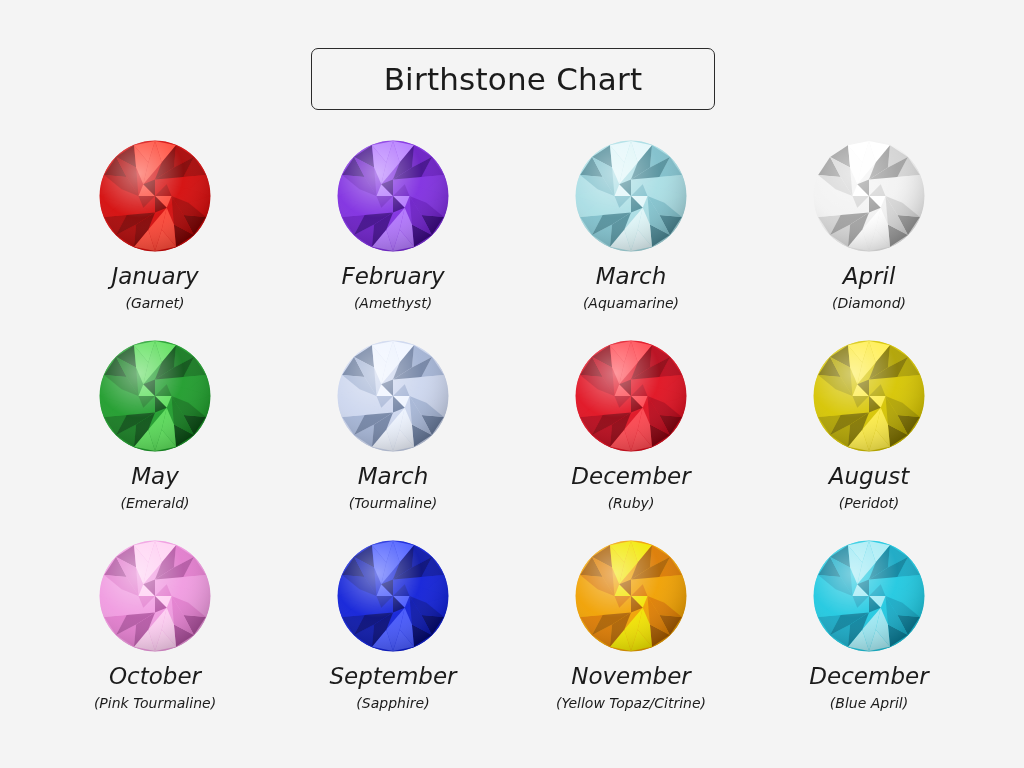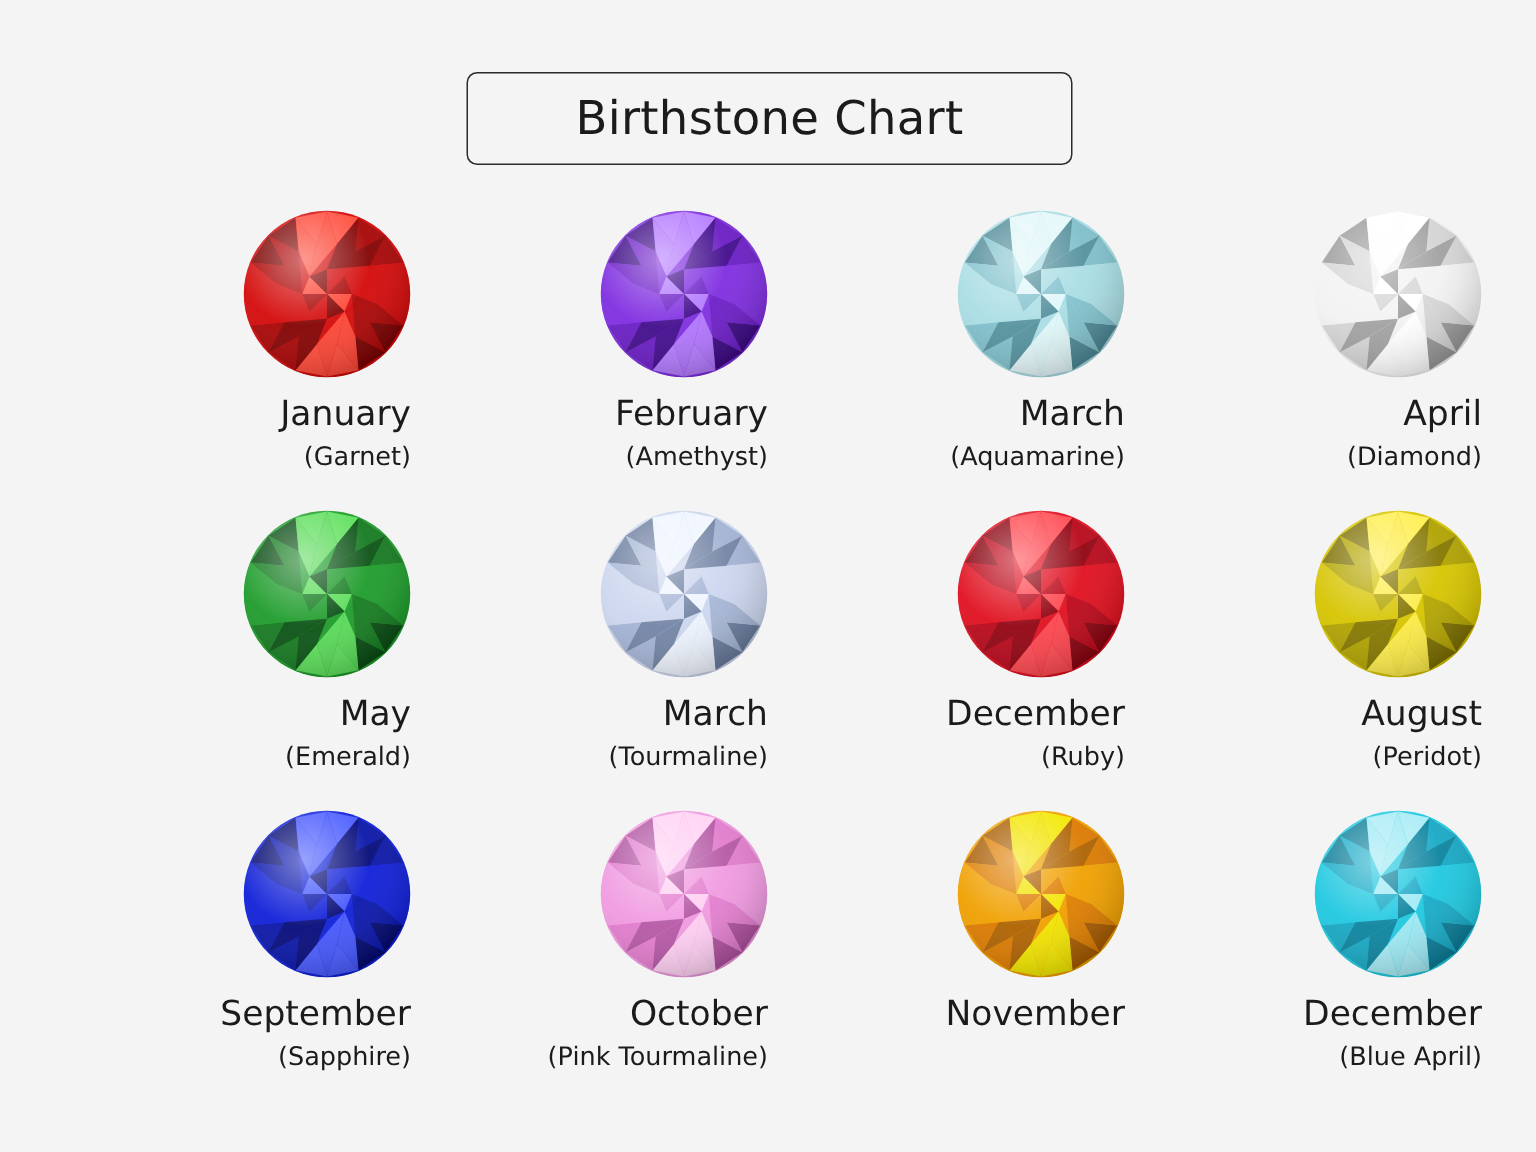--- a/index.html
+++ b/index.html
@@ -44,21 +44,22 @@
     top: 140px;
     width: 952px;
     display: grid;
     grid-template-columns: repeat(4, 1fr);
     grid-template-rows: repeat(3, 200px);
     row-gap: 0px;
   }
   .cell {
     display: flex;
     flex-direction: column;
-    align-items: flex-end;
+    align-items: center;
+    font-style: italic;
   }
   .gem-wrap {
     width: 112px;
     height: 112px;
     position: relative;
   }
   .gem {
     width: 112px;
     height: 112px;
     border-radius: 50%;
@@ -73,21 +74,21 @@
   .month {
     margin-top: 12px;
     font-size: 23px;
     color: #1b1b1b;
     line-height: 1.1;
     text-align: center;
     white-space: nowrap;
   }
   .stone {
     margin-top: 6px;
-    font-size: 17px;
+    font-size: 14px;
     color: #1b1b1b;
     text-align: center;
     white-space: nowrap;
   }
 </style>
 </head>
 <body>
 
 <div class="page">
 
@@ -606,20 +607,84 @@
           </div>
         </div>
         <div class="month">August</div>
         <div class="stone">(Peridot)</div>
       </div>
       <div class="cell">
         <div class="gem-wrap">
           <div class="gem">
             <svg viewBox="0 0 112 112" xmlns="http://www.w3.org/2000/svg">
     <defs>
+      <clipPath id="clip-October">
+                  <circle cx="56" cy="56" r="55.5"></circle>
+                </clipPath>
+      <radialGradient id="sheen-October" cx="36%" cy="30%" r="72%">
+        <stop offset="0%" stop-color="#ffffff" stop-opacity="0.45"></stop>
+        <stop offset="55%" stop-color="#ffffff" stop-opacity="0.05"></stop>
+        <stop offset="100%" stop-color="#000000" stop-opacity="0.18"></stop>
+      </radialGradient>
+    </defs>
+    <g clip-path="url(#clip-October)">
+      <circle cx="56" cy="56" r="56" fill="#f09ae0"></circle>
+      <polygon points="56.0,1.0 77.0,5.2 62.7,22.6" fill="#ffd2f3"></polygon>
+                <polygon points="77.0,5.2 94.9,17.1 74.9,27.6" fill="#e27ccd"></polygon>
+                <polygon points="94.9,17.1 106.8,35.0 84.4,37.1" fill="#e27ccd"></polygon>
+                <polygon points="106.8,35.0 111.0,56.0 89.4,49.3" fill="#f09ae0"></polygon>
+                <polygon points="111.0,56.0 106.8,77.0 89.4,62.7" fill="#f09ae0"></polygon>
+                <polygon points="106.8,77.0 94.9,94.9 84.4,74.9" fill="#b052a0"></polygon>
+                <polygon points="94.9,94.9 77.0,106.8 74.9,84.4" fill="#b052a0"></polygon>
+                <polygon points="77.0,106.8 56.0,111.0 62.7,89.4" fill="#ffd2f3"></polygon>
+                <polygon points="56.0,111.0 35.0,106.8 49.3,89.4" fill="#ffd2f3"></polygon>
+                <polygon points="35.0,106.8 17.1,94.9 37.1,84.4" fill="#e27ccd"></polygon>
+                <polygon points="17.1,94.9 5.2,77.0 27.6,74.9" fill="#e27ccd"></polygon>
+                <polygon points="5.2,77.0 1.0,56.0 22.6,62.7" fill="#f09ae0"></polygon>
+                <polygon points="1.0,56.0 5.2,35.0 22.6,49.3" fill="#f09ae0"></polygon>
+                <polygon points="5.2,35.0 17.1,17.1 27.6,37.1" fill="#b052a0"></polygon>
+                <polygon points="17.1,17.1 35.0,5.2 37.1,27.6" fill="#b052a0"></polygon>
+                <polygon points="35.0,5.2 56.0,1.0 49.3,22.6" fill="#ffd2f3"></polygon>
+                <polygon points="62.7,22.6 77.0,5.2 74.9,27.6 56.0,39.5" fill="#b052a0" opacity="0.92"></polygon>
+                <polygon points="74.9,27.6 94.9,17.1 84.4,37.1 56.0,39.5" fill="#b052a0" opacity="0.92"></polygon>
+                <polygon points="84.4,37.1 106.8,35.0 89.4,49.3 67.7,44.3" fill="#f09ae0" opacity="0.92"></polygon>
+                <polygon points="89.4,49.3 111.0,56.0 89.4,62.7 67.7,44.3" fill="#f09ae0" opacity="0.92"></polygon>
+                <polygon points="89.4,62.7 106.8,77.0 84.4,74.9 72.5,56.0" fill="#e27ccd" opacity="0.92"></polygon>
+                <polygon points="84.4,74.9 94.9,94.9 74.9,84.4 72.5,56.0" fill="#e27ccd" opacity="0.92"></polygon>
+                <polygon points="74.9,84.4 77.0,106.8 62.7,89.4 67.7,67.7" fill="#ffd2f3" opacity="0.92"></polygon>
+                <polygon points="62.7,89.4 56.0,111.0 49.3,89.4 67.7,67.7" fill="#ffd2f3" opacity="0.92"></polygon>
+                <polygon points="49.3,89.4 35.0,106.8 37.1,84.4 56.0,72.5" fill="#b052a0" opacity="0.92"></polygon>
+                <polygon points="37.1,84.4 17.1,94.9 27.6,74.9 56.0,72.5" fill="#b052a0" opacity="0.92"></polygon>
+                <polygon points="27.6,74.9 5.2,77.0 22.6,62.7 44.3,67.7" fill="#f09ae0" opacity="0.92"></polygon>
+                <polygon points="22.6,62.7 1.0,56.0 22.6,49.3 44.3,67.7" fill="#f09ae0" opacity="0.92"></polygon>
+                <polygon points="22.6,49.3 5.2,35.0 27.6,37.1 39.5,56.0" fill="#e27ccd" opacity="0.92"></polygon>
+                <polygon points="27.6,37.1 17.1,17.1 37.1,27.6 39.5,56.0" fill="#e27ccd" opacity="0.92"></polygon>
+                <polygon points="37.1,27.6 35.0,5.2 49.3,22.6 44.3,44.3" fill="#ffd2f3" opacity="0.92"></polygon>
+                <polygon points="49.3,22.6 56.0,1.0 62.7,22.6 44.3,44.3" fill="#ffd2f3" opacity="0.92"></polygon>
+                <polygon points="56,56 56.0,39.5 67.7,44.3" fill="#f09ae0" opacity="0.95"></polygon>
+                <polygon points="56,56 67.7,44.3 72.5,56.0" fill="#e27ccd" opacity="0.95"></polygon>
+                <polygon points="56,56 72.5,56.0 67.7,67.7" fill="#ffd2f3" opacity="0.95"></polygon>
+                <polygon points="56,56 67.7,67.7 56.0,72.5" fill="#b052a0" opacity="0.95"></polygon>
+                <polygon points="56,56 56.0,72.5 44.3,67.7" fill="#f09ae0" opacity="0.95"></polygon>
+                <polygon points="56,56 44.3,67.7 39.5,56.0" fill="#e27ccd" opacity="0.95"></polygon>
+                <polygon points="56,56 39.5,56.0 44.3,44.3" fill="#ffd2f3" opacity="0.95"></polygon>
+                <polygon points="56,56 44.3,44.3 56.0,39.5" fill="#b052a0" opacity="0.95"></polygon>
+      <circle cx="56" cy="56" r="56" fill="url(#sheen-October)"></circle>
+    </g>
+  </svg>
+          </div>
+        </div>
+        <div class="month">October</div>
+        <div class="stone">(Pink Tourmaline)</div>
+      </div>
+      <div class="cell">
+        <div class="gem-wrap">
+          <div class="gem">
+            <svg viewBox="0 0 112 112" xmlns="http://www.w3.org/2000/svg">
+    <defs>
       <clipPath id="clip-September">
                   <circle cx="56" cy="56" r="55.5"></circle>
                 </clipPath>
       <radialGradient id="sheen-September" cx="36%" cy="30%" r="72%">
         <stop offset="0%" stop-color="#ffffff" stop-opacity="0.45"></stop>
         <stop offset="55%" stop-color="#ffffff" stop-opacity="0.05"></stop>
         <stop offset="100%" stop-color="#000000" stop-opacity="0.18"></stop>
       </radialGradient>
     </defs>
     <g clip-path="url(#clip-September)">
@@ -670,84 +735,20 @@
           </div>
         </div>
         <div class="month">September</div>
         <div class="stone">(Sapphire)</div>
       </div>
       <div class="cell">
         <div class="gem-wrap">
           <div class="gem">
             <svg viewBox="0 0 112 112" xmlns="http://www.w3.org/2000/svg">
     <defs>
-      <clipPath id="clip-October">
-                  <circle cx="56" cy="56" r="55.5"></circle>
-                </clipPath>
-      <radialGradient id="sheen-October" cx="36%" cy="30%" r="72%">
-        <stop offset="0%" stop-color="#ffffff" stop-opacity="0.45"></stop>
-        <stop offset="55%" stop-color="#ffffff" stop-opacity="0.05"></stop>
-        <stop offset="100%" stop-color="#000000" stop-opacity="0.18"></stop>
-      </radialGradient>
-    </defs>
-    <g clip-path="url(#clip-October)">
-      <circle cx="56" cy="56" r="56" fill="#f09ae0"></circle>
-      <polygon points="56.0,1.0 77.0,5.2 62.7,22.6" fill="#ffd2f3"></polygon>
-                <polygon points="77.0,5.2 94.9,17.1 74.9,27.6" fill="#e27ccd"></polygon>
-                <polygon points="94.9,17.1 106.8,35.0 84.4,37.1" fill="#e27ccd"></polygon>
-                <polygon points="106.8,35.0 111.0,56.0 89.4,49.3" fill="#f09ae0"></polygon>
-                <polygon points="111.0,56.0 106.8,77.0 89.4,62.7" fill="#f09ae0"></polygon>
-                <polygon points="106.8,77.0 94.9,94.9 84.4,74.9" fill="#b052a0"></polygon>
-                <polygon points="94.9,94.9 77.0,106.8 74.9,84.4" fill="#b052a0"></polygon>
-                <polygon points="77.0,106.8 56.0,111.0 62.7,89.4" fill="#ffd2f3"></polygon>
-                <polygon points="56.0,111.0 35.0,106.8 49.3,89.4" fill="#ffd2f3"></polygon>
-                <polygon points="35.0,106.8 17.1,94.9 37.1,84.4" fill="#e27ccd"></polygon>
-                <polygon points="17.1,94.9 5.2,77.0 27.6,74.9" fill="#e27ccd"></polygon>
-                <polygon points="5.2,77.0 1.0,56.0 22.6,62.7" fill="#f09ae0"></polygon>
-                <polygon points="1.0,56.0 5.2,35.0 22.6,49.3" fill="#f09ae0"></polygon>
-                <polygon points="5.2,35.0 17.1,17.1 27.6,37.1" fill="#b052a0"></polygon>
-                <polygon points="17.1,17.1 35.0,5.2 37.1,27.6" fill="#b052a0"></polygon>
-                <polygon points="35.0,5.2 56.0,1.0 49.3,22.6" fill="#ffd2f3"></polygon>
-                <polygon points="62.7,22.6 77.0,5.2 74.9,27.6 56.0,39.5" fill="#b052a0" opacity="0.92"></polygon>
-                <polygon points="74.9,27.6 94.9,17.1 84.4,37.1 56.0,39.5" fill="#b052a0" opacity="0.92"></polygon>
-                <polygon points="84.4,37.1 106.8,35.0 89.4,49.3 67.7,44.3" fill="#f09ae0" opacity="0.92"></polygon>
-                <polygon points="89.4,49.3 111.0,56.0 89.4,62.7 67.7,44.3" fill="#f09ae0" opacity="0.92"></polygon>
-                <polygon points="89.4,62.7 106.8,77.0 84.4,74.9 72.5,56.0" fill="#e27ccd" opacity="0.92"></polygon>
-                <polygon points="84.4,74.9 94.9,94.9 74.9,84.4 72.5,56.0" fill="#e27ccd" opacity="0.92"></polygon>
-                <polygon points="74.9,84.4 77.0,106.8 62.7,89.4 67.7,67.7" fill="#ffd2f3" opacity="0.92"></polygon>
-                <polygon points="62.7,89.4 56.0,111.0 49.3,89.4 67.7,67.7" fill="#ffd2f3" opacity="0.92"></polygon>
-                <polygon points="49.3,89.4 35.0,106.8 37.1,84.4 56.0,72.5" fill="#b052a0" opacity="0.92"></polygon>
-                <polygon points="37.1,84.4 17.1,94.9 27.6,74.9 56.0,72.5" fill="#b052a0" opacity="0.92"></polygon>
-                <polygon points="27.6,74.9 5.2,77.0 22.6,62.7 44.3,67.7" fill="#f09ae0" opacity="0.92"></polygon>
-                <polygon points="22.6,62.7 1.0,56.0 22.6,49.3 44.3,67.7" fill="#f09ae0" opacity="0.92"></polygon>
-                <polygon points="22.6,49.3 5.2,35.0 27.6,37.1 39.5,56.0" fill="#e27ccd" opacity="0.92"></polygon>
-                <polygon points="27.6,37.1 17.1,17.1 37.1,27.6 39.5,56.0" fill="#e27ccd" opacity="0.92"></polygon>
-                <polygon points="37.1,27.6 35.0,5.2 49.3,22.6 44.3,44.3" fill="#ffd2f3" opacity="0.92"></polygon>
-                <polygon points="49.3,22.6 56.0,1.0 62.7,22.6 44.3,44.3" fill="#ffd2f3" opacity="0.92"></polygon>
-                <polygon points="56,56 56.0,39.5 67.7,44.3" fill="#f09ae0" opacity="0.95"></polygon>
-                <polygon points="56,56 67.7,44.3 72.5,56.0" fill="#e27ccd" opacity="0.95"></polygon>
-                <polygon points="56,56 72.5,56.0 67.7,67.7" fill="#ffd2f3" opacity="0.95"></polygon>
-                <polygon points="56,56 67.7,67.7 56.0,72.5" fill="#b052a0" opacity="0.95"></polygon>
-                <polygon points="56,56 56.0,72.5 44.3,67.7" fill="#f09ae0" opacity="0.95"></polygon>
-                <polygon points="56,56 44.3,67.7 39.5,56.0" fill="#e27ccd" opacity="0.95"></polygon>
-                <polygon points="56,56 39.5,56.0 44.3,44.3" fill="#ffd2f3" opacity="0.95"></polygon>
-                <polygon points="56,56 44.3,44.3 56.0,39.5" fill="#b052a0" opacity="0.95"></polygon>
-      <circle cx="56" cy="56" r="56" fill="url(#sheen-October)"></circle>
-    </g>
-  </svg>
-          </div>
-        </div>
-        <div class="month">October</div>
-        <div class="stone">(Pink Tourmaline)</div>
-      </div>
-      <div class="cell">
-        <div class="gem-wrap">
-          <div class="gem">
-            <svg viewBox="0 0 112 112" xmlns="http://www.w3.org/2000/svg">
-    <defs>
       <clipPath id="clip-November">
                   <circle cx="56" cy="56" r="55.5"></circle>
                 </clipPath>
       <radialGradient id="sheen-November" cx="36%" cy="30%" r="72%">
         <stop offset="0%" stop-color="#ffffff" stop-opacity="0.45"></stop>
         <stop offset="55%" stop-color="#ffffff" stop-opacity="0.05"></stop>
         <stop offset="100%" stop-color="#000000" stop-opacity="0.18"></stop>
       </radialGradient>
     </defs>
     <g clip-path="url(#clip-November)">
@@ -791,20 +792,21 @@
                 <polygon points="56,56 56.0,72.5 44.3,67.7" fill="#f0a000" opacity="0.95"></polygon>
                 <polygon points="56,56 44.3,67.7 39.5,56.0" fill="#dc7a00" opacity="0.95"></polygon>
                 <polygon points="56,56 39.5,56.0 44.3,44.3" fill="#f2e800" opacity="0.95"></polygon>
                 <polygon points="56,56 44.3,44.3 56.0,39.5" fill="#a85c00" opacity="0.95"></polygon>
       <circle cx="56" cy="56" r="56" fill="url(#sheen-November)"></circle>
     </g>
   </svg>
           </div>
         </div>
         <div class="month">November</div>
+        <div class="stone">(Yellow Topaz/Citrine)</div>
       </div>
       <div class="cell">
         <div class="gem-wrap">
           <div class="gem">
             <svg viewBox="0 0 112 112" xmlns="http://www.w3.org/2000/svg">
     <defs>
       <clipPath id="clip-December">
                   <circle cx="56" cy="56" r="55.5"></circle>
                 </clipPath>
       <radialGradient id="sheen-December" cx="36%" cy="30%" r="72%">

